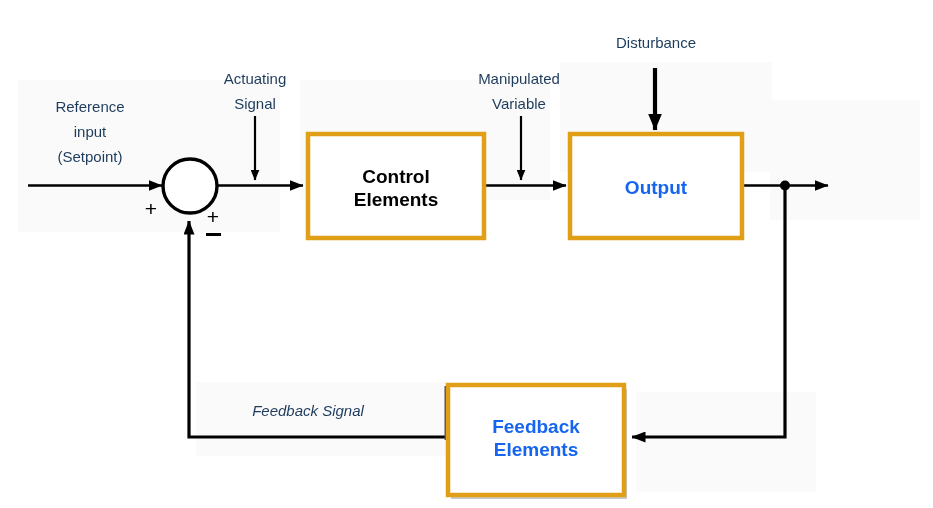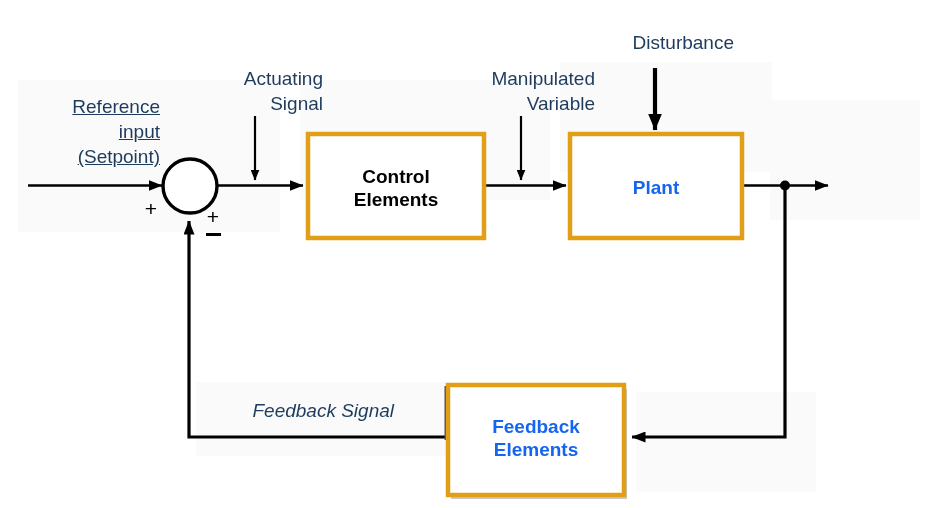--- a/index.html
+++ b/index.html
@@ -25,23 +25,23 @@
     height: 508px;
   }
   .blk-label {
     font-weight: bold;
     font-size: 19px;
     line-height: 23px;
     text-align: center;
     white-space: pre-line;
   }
   .sig-label {
-    font-size: 19px;
+    font-size: 15px;
     line-height: 25px;
-    text-align: right;
+    text-align: center;
     white-space: pre-line;
   }
   .sign-label {
     font-size: 21px;
     line-height: 21px;
     text-align: center;
   }
   .abs {
     position: absolute;
   }
@@ -100,26 +100,26 @@
     <rect x="451" y="389" width="176" height="110" fill="#9a9a9a" opacity="0.55"></rect>
 
     <rect x="308" y="134" width="176" height="104" fill="#ffffff" stroke="#e09f17" stroke-width="4.5"></rect>
     <rect x="570" y="134" width="172" height="104" fill="#ffffff" stroke="#e09f17" stroke-width="4.5"></rect>
     <rect x="448" y="385" width="176" height="110" fill="#ffffff" stroke="#e09f17" stroke-width="4.5"></rect>
   </svg>
 
   <div class="abs blk-label" style="left:308px; top:165px; width:176px; color:#000000;">Control
 Elements</div>
 
-  <div class="abs blk-label" style="left:570px; top:176px; width:172px; color:#1565f0;">Plant</div>
+  <div class="abs blk-label" style="left:570px; top:176px; width:172px; color:#1565f0;">Output</div>
 
   <div class="abs blk-label" style="left:448px; top:415px; width:176px; color:#1565f0;">Feedback
 Elements</div>
 
-  <div class="abs sig-label" style="left:20px; top:94px; width:140px; color:#1d3b5c;text-decoration:underline;">Reference
+  <div class="abs sig-label" style="left:20px; top:94px; width:140px; color:#1d3b5c;">Reference
 input
 (Setpoint)</div>
 
   <div class="abs sig-label" style="left:443px; top:66px; width:152px; color:#1d3b5c;">Manipulated
 Variable</div>
 
   <div class="abs sig-label" style="left:187px; top:66px; width:136px; color:#1d3b5c;">Actuating
 Signal</div>
 
   <div class="abs sig-label" style="left:578px; top:30px; width:156px; color:#1d3b5c;">Disturbance</div>

